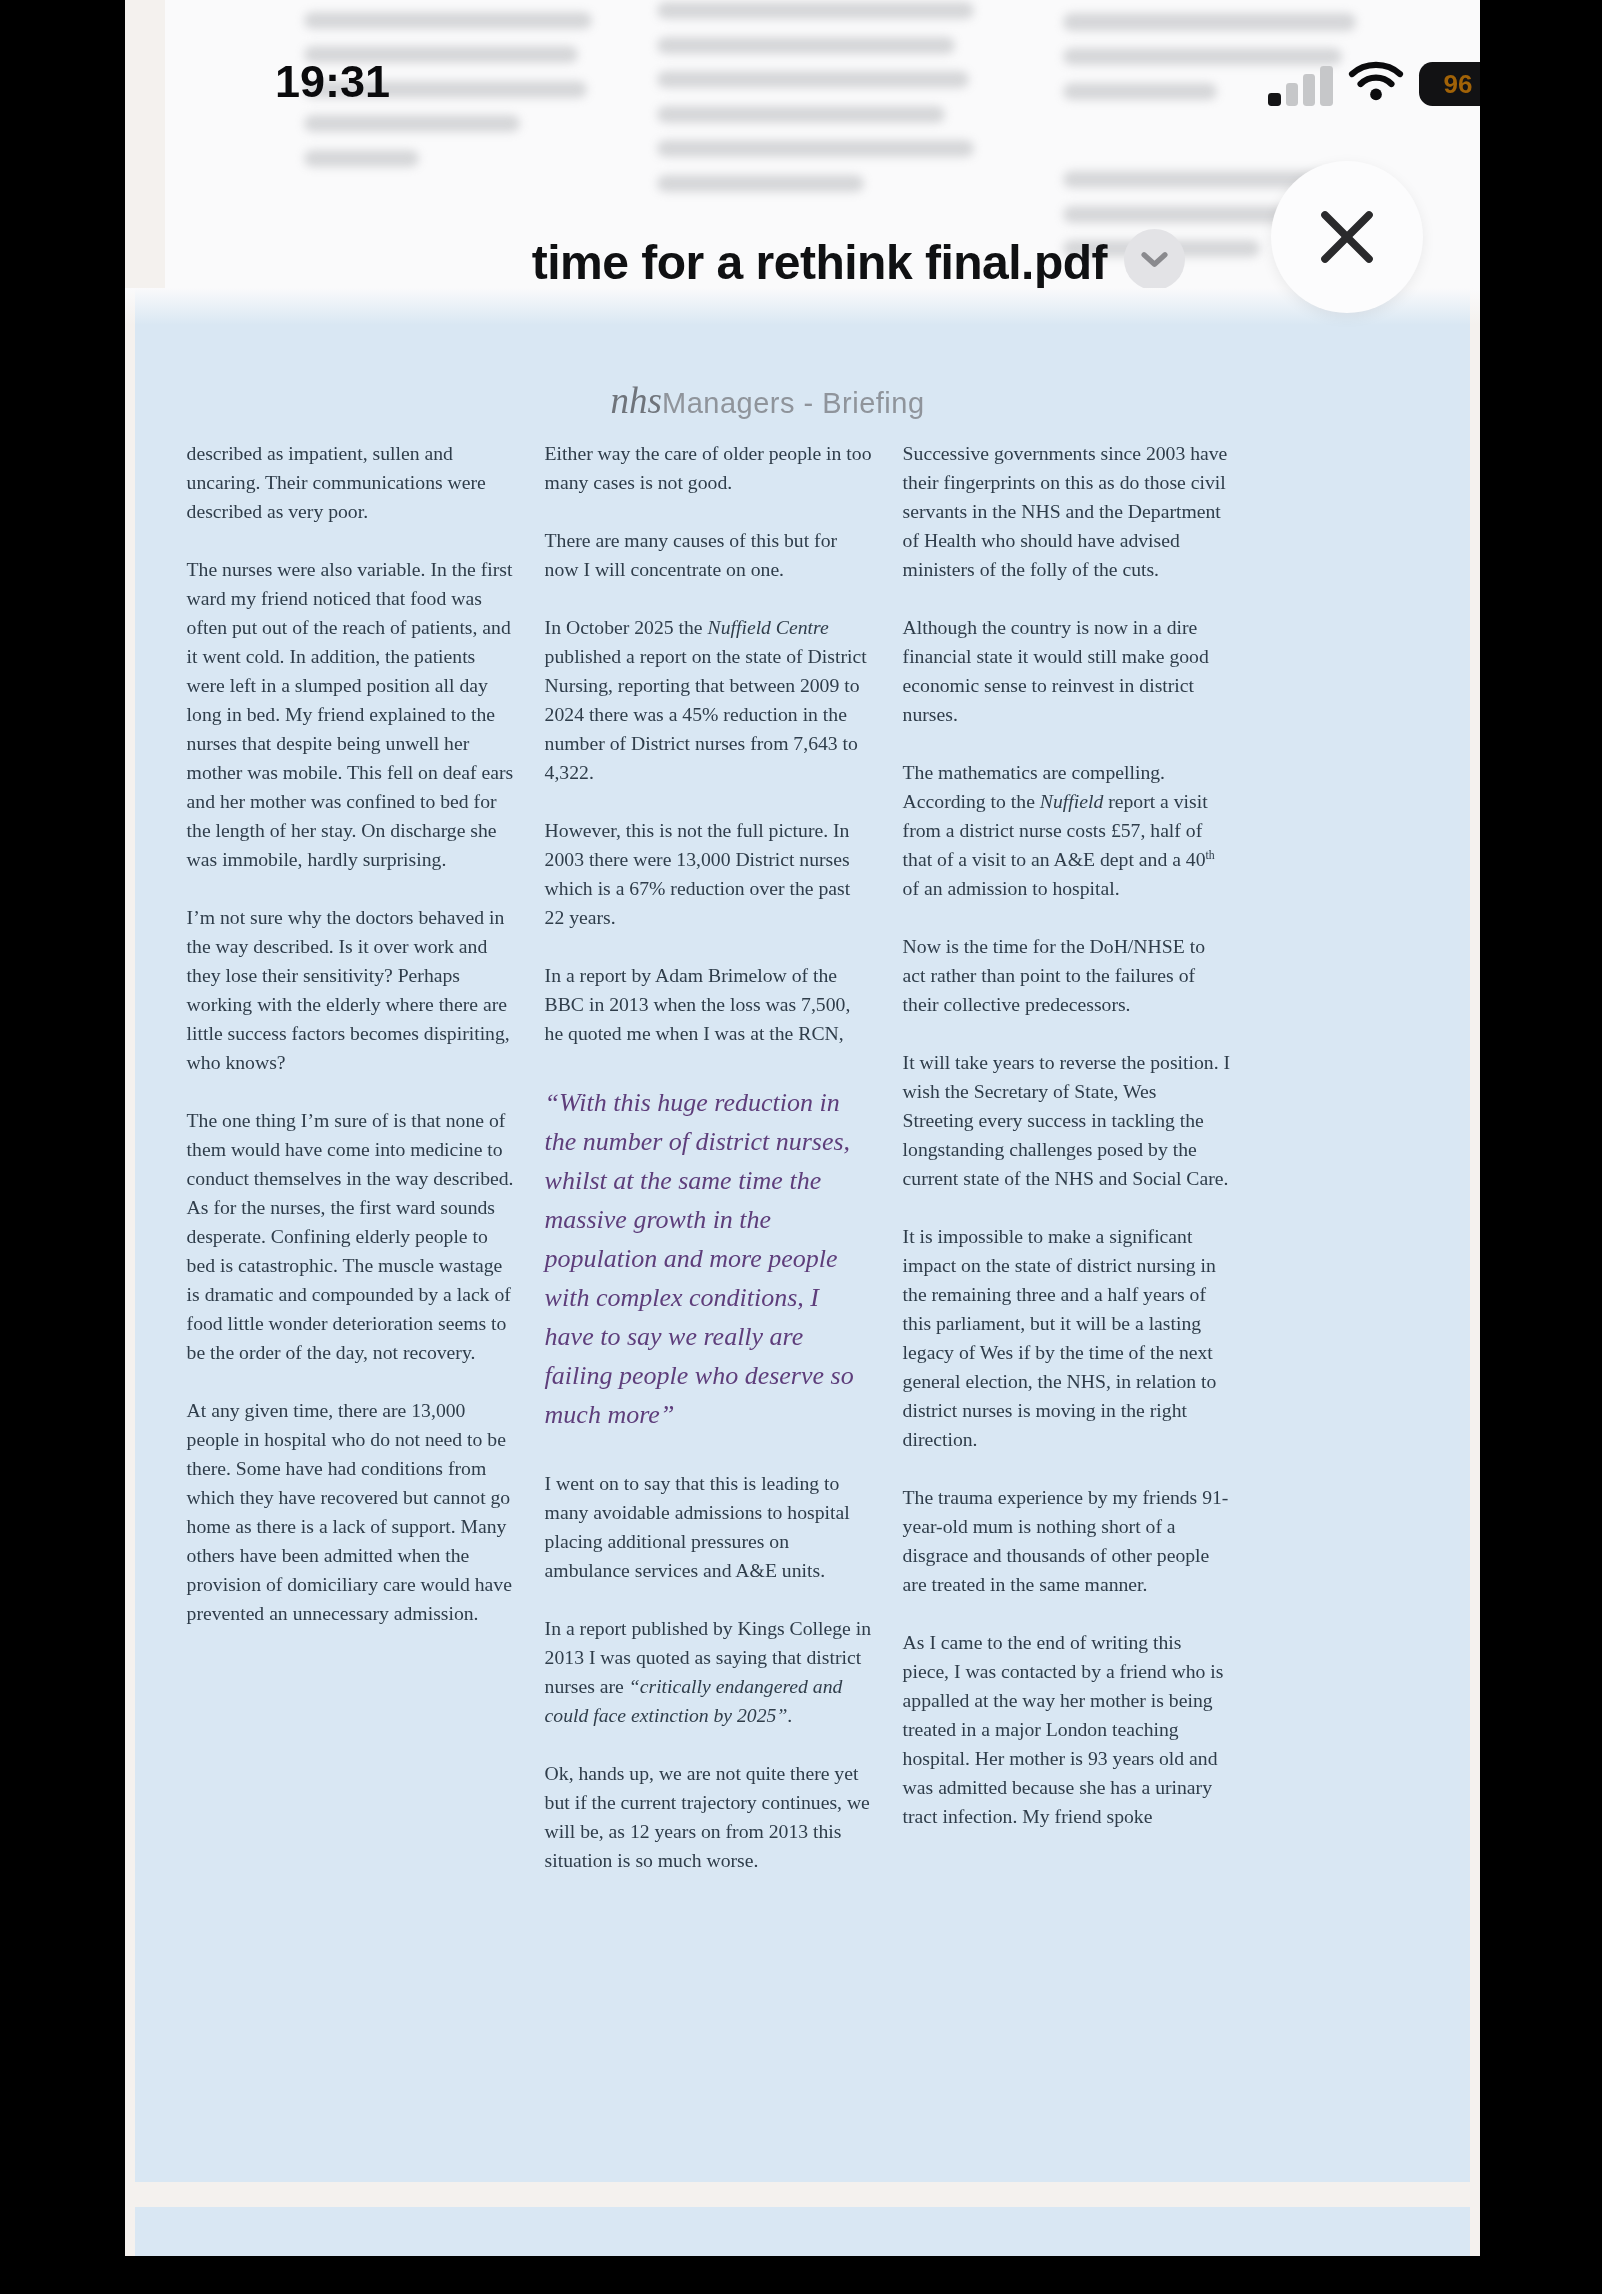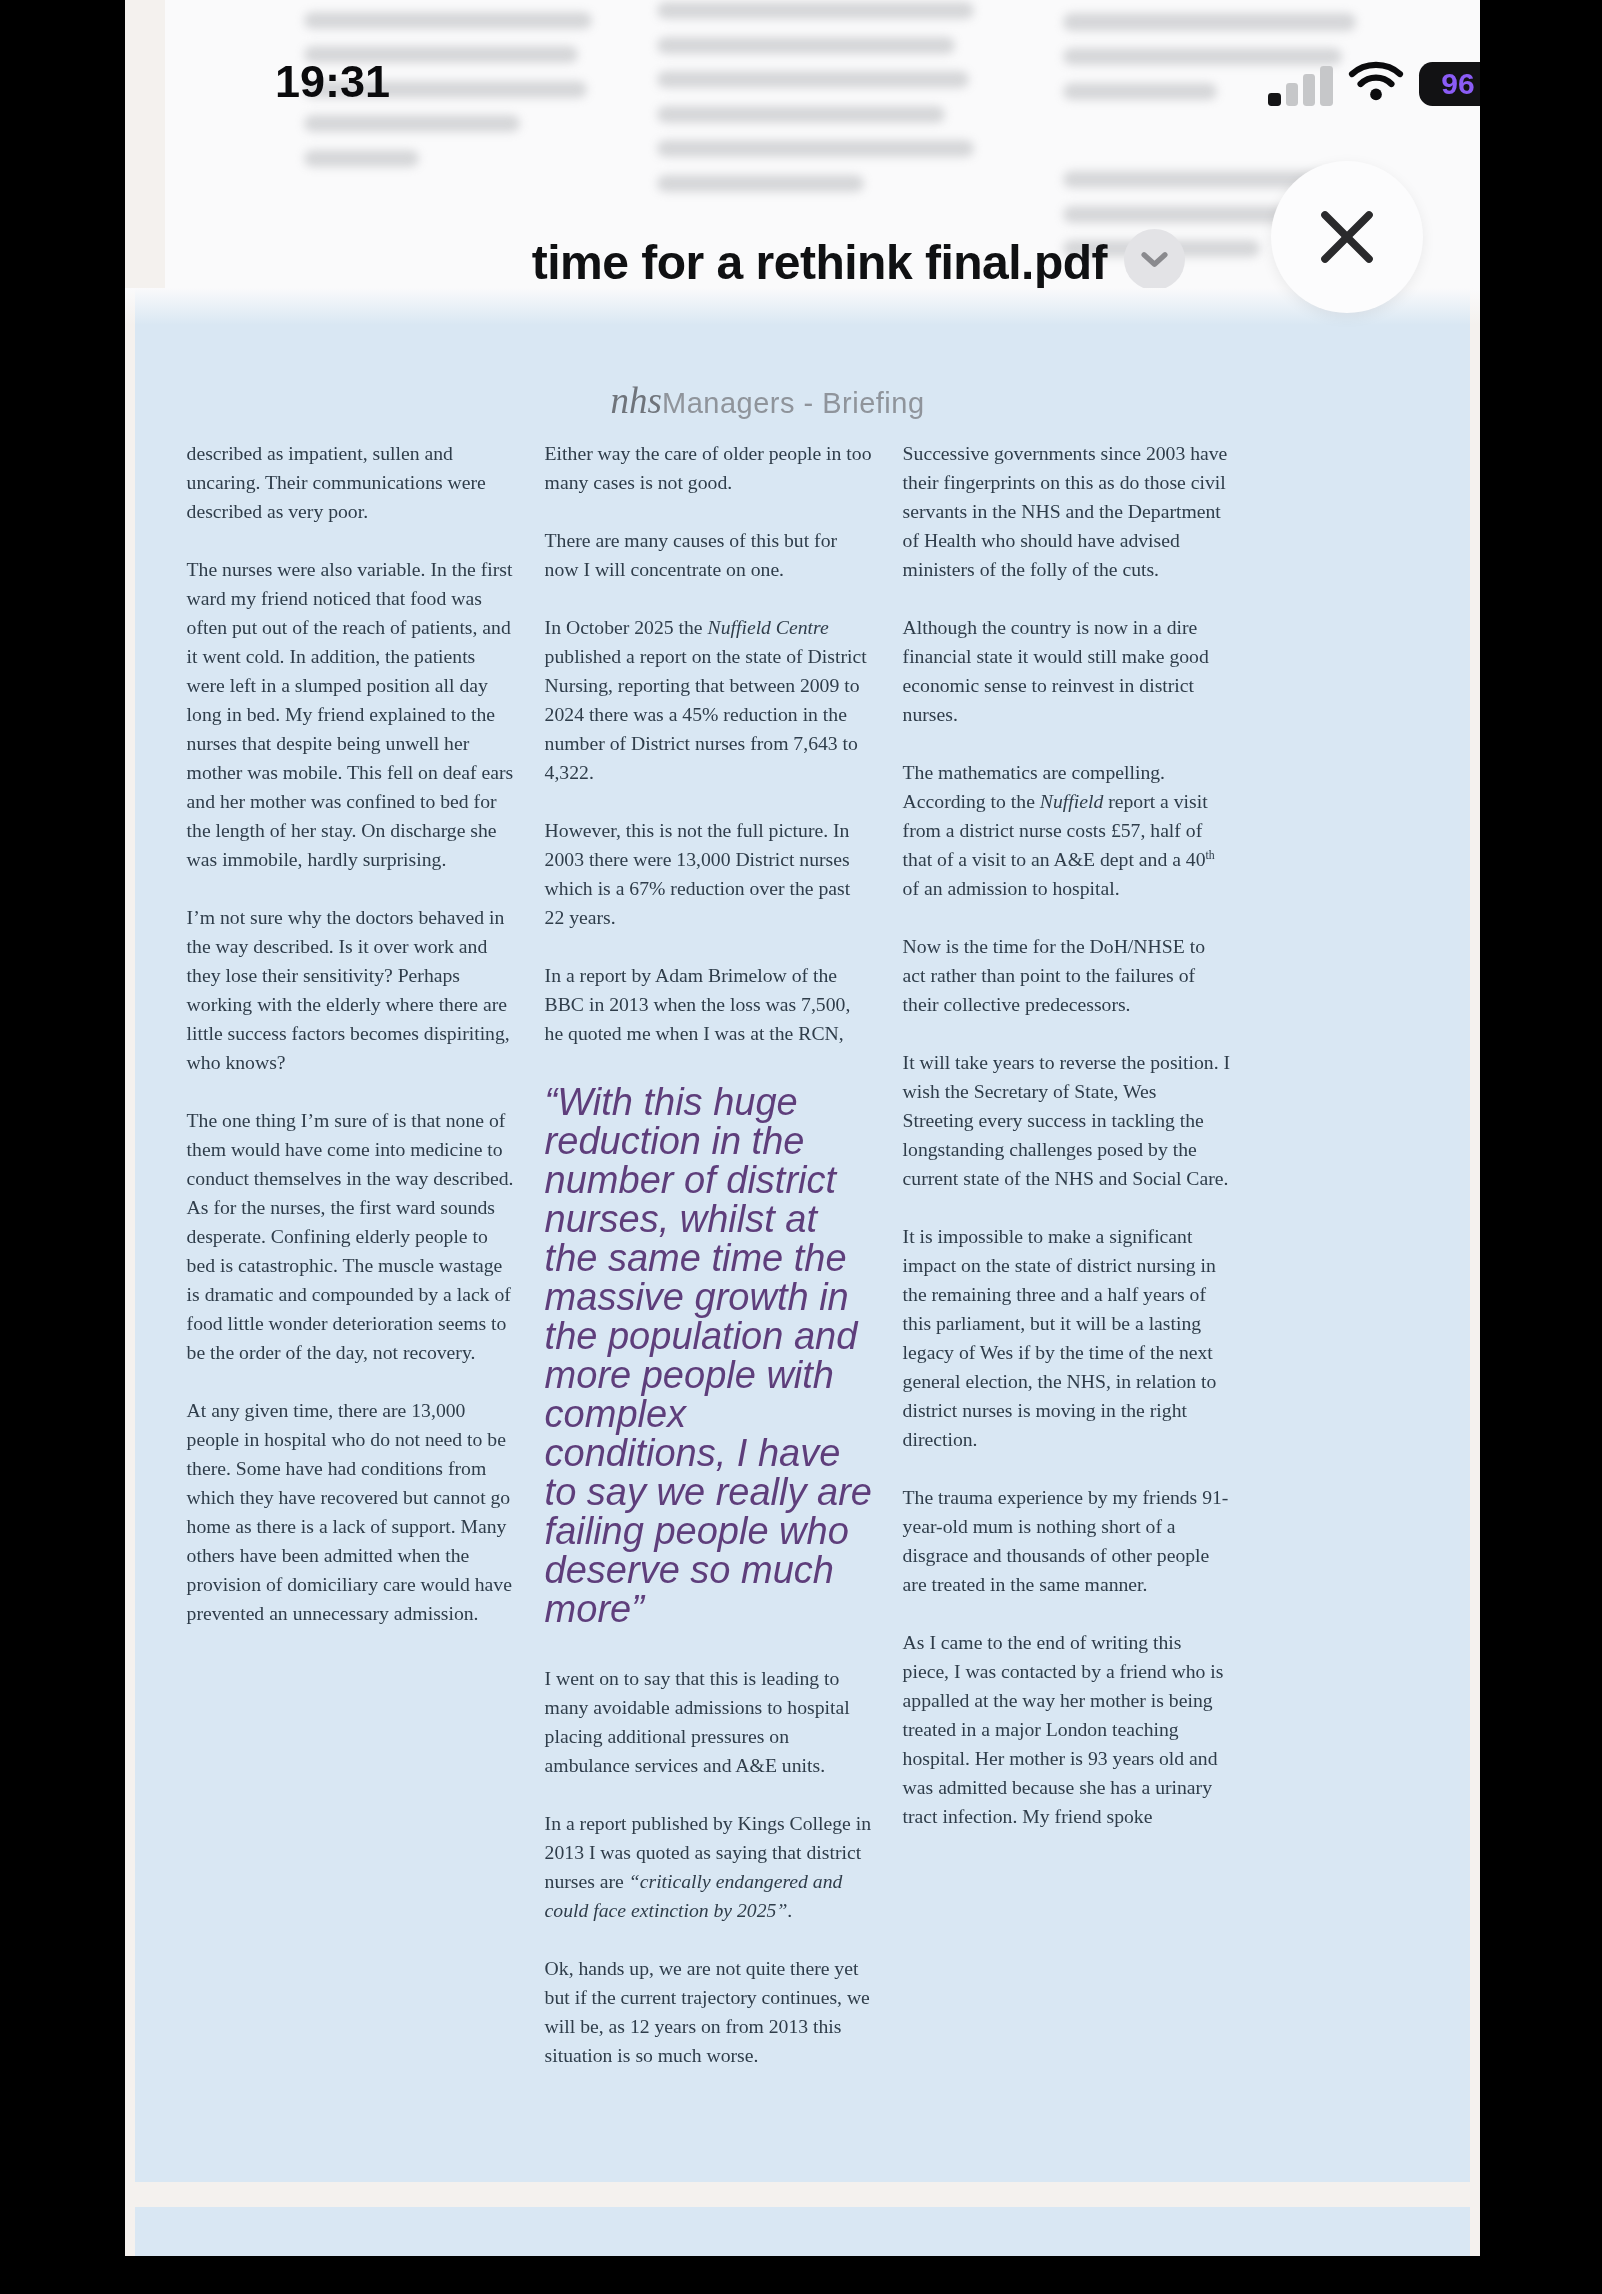--- a/index.html
+++ b/index.html
@@ -18,22 +18,22 @@
   .brand-italic{font-family:"Liberation Serif","DejaVu Serif",serif;
                 font-style:italic;font-size:37px;color:#6f747b;}
   .brand-rest{font-size:29px;color:#8f949b;letter-spacing:0.5px;}
   .cols{display:flex;gap:29px;}
   .col{width:329px;flex:0 0 329px;}
   .col p{margin:0 0 29px 0;}
   .body{font-family:"Liberation Serif","DejaVu Serif",serif;
         font-size:19.7px;line-height:29px;color:#2f3d4a;text-align:left;}
   .body em{font-style:italic;font-family:Liberation Serif, serif;}
   .body sup{font-size:.6em;vertical-align:super;line-height:0;margin-top:20px;}
-  .quote{font-family:Liberation Sans, sans-serif;font-style:italic;
-         font-size:38px;line-height:39px;color:#5e3e7b;margin:35px 0 35px 0 !important;}
+  .quote{font-family:Liberation Serif, serif;font-style:italic;
+         font-size:26px;line-height:39px;color:#5e3e7b;margin:35px 0 35px 0 !important;}
   .next-page{position:absolute;left:9.6px;top:2207px;width:1335px;height:49px;
              background:#d9e7f3;z-index:1;}
 
   
   .topbar{position:absolute;left:0;top:0;width:1405px;height:288px;
           background:#fafafb;z-index:3;margin-left:40px;}
   .topbar-fade{position:absolute;left:0;top:288px;width:1355px;height:37px;
                background:linear-gradient(#fafafb,rgba(250,250,251,0));z-index:3;}
   .ghost{position:absolute;height:17.3px;border-radius:8.6px;background:#a9abaf;
          filter:blur(4.8px);opacity:.45;}
@@ -44,21 +44,21 @@
                 align-items:flex-end;gap:15.4px;height:46px;}
   .bars{display:flex;align-items:flex-end;gap:4.8px;height:42px;}
   .bar{width:12.5px;border-radius:3.4px;background:#c6c7c9;}
   .bar.b1{height:13.4px;background:#141416;}
   .bar.b2{height:23px;}
   .bar.b3{height:32px;}
   .bar.b4{height:40px;}
   .battery{display:flex;align-items:center;}
   .battery-pill{width:77px;height:44px;background:#121214;border-radius:13.4px;
                 display:flex;align-items:center;justify-content:center;}
-  .battery-pill span{color:#8b5cf6;font-size:30px;font-weight:700;letter-spacing:0;}
+  .battery-pill span{color:#a16207;font-size:26px;font-weight:700;letter-spacing:0;}
   .battery-tip{width:6.7px;height:16.3px;background:#c9cacb;
                border-radius:0 3.8px 3.8px 0;margin-left:1.9px;}
 
   .title-row{position:absolute;left:16px;top:202px;width:1355px;height:88px;
              display:flex;align-items:flex-end;justify-content:center;gap:17.3px;}
   .doc-title{font-size:48px;font-weight:600;color:#101113;letter-spacing:-0.5px;
              white-space:nowrap;}
   .chevron-btn{width:61px;height:61px;border-radius:50%;background:#e3e3e6;
                display:flex;align-items:center;justify-content:center;flex:0 0 61px;}
   .close-btn{position:absolute;left:1146px;top:161px;width:152px;height:152px;

